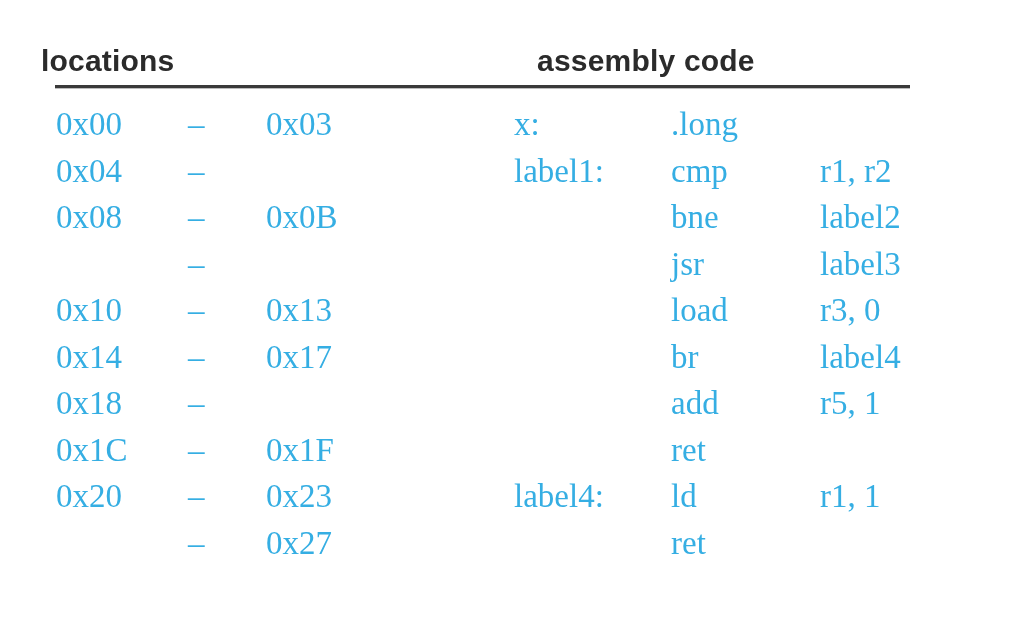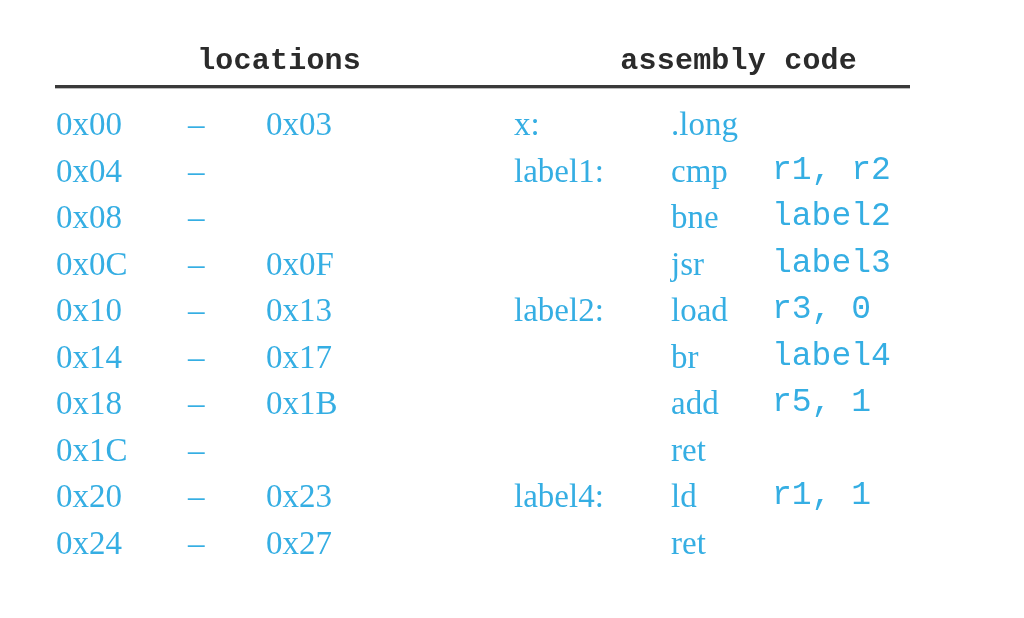--- a/index.html
+++ b/index.html
@@ -20,28 +20,28 @@
     position: relative;
     width: 1024px;
     height: 618px;
     background: #ffffff;
   }
 
   
   .col-header {
     position: absolute;
     top: 44px;
-    font-family: Liberation Mono, monospace;
+    font-family: Liberation Sans, sans-serif;
     font-weight: bold;
     font-size: 30px;
     line-height: 34px;
     letter-spacing: 0.2px;
     color: #2b2b2b;
     white-space: nowrap;
-    text-align: right;
+    text-align: left;
   }
   #header-locations {
     left: 41px;
     width: 320px;
   }
   #header-assembly {
     left: 537px;
     width: 320px;
   }
 
@@ -75,21 +75,21 @@
     line-height: 40px;
     color: #35aee3;
     white-space: pre;
   }
 
   .cell-addr-start { left: 56px;  }
   .cell-dash       { left: 188px; }
   .cell-addr-end   { left: 266px; }
   .cell-label      { left: 514px; }
   .cell-mnemonic   { left: 671px; }
-  .cell-operands   { left: 772px; font-family: Liberation Mono, monospace; }
+  .cell-operands   { left: 820px; }
 </style>
 </head>
 <body>
 
 <div id="figure">
 
   <div class="col-header" id="header-locations">locations</div>
 
   <div class="col-header" id="header-assembly">assembly code</div>
 
@@ -106,66 +106,63 @@
       <div class="table-row">
         <div class="cell cell-addr-start">0x04</div>
         <div class="cell cell-dash">–</div>
         <div class="cell cell-label">label1:</div>
         <div class="cell cell-mnemonic">cmp</div>
         <div class="cell cell-operands">r1, r2</div>
       </div>
       <div class="table-row">
         <div class="cell cell-addr-start">0x08</div>
         <div class="cell cell-dash">–</div>
+        <div class="cell cell-addr-end">0x0B</div>
         <div class="cell cell-mnemonic">bne</div>
         <div class="cell cell-operands">label2</div>
       </div>
       <div class="table-row">
-        <div class="cell cell-addr-start">0x0C</div>
         <div class="cell cell-dash">–</div>
-        <div class="cell cell-addr-end">0x0F</div>
         <div class="cell cell-mnemonic">jsr</div>
         <div class="cell cell-operands">label3</div>
       </div>
       <div class="table-row">
         <div class="cell cell-addr-start">0x10</div>
         <div class="cell cell-dash">–</div>
         <div class="cell cell-addr-end">0x13</div>
-        <div class="cell cell-label">label2:</div>
         <div class="cell cell-mnemonic">load</div>
         <div class="cell cell-operands">r3, 0</div>
       </div>
       <div class="table-row">
         <div class="cell cell-addr-start">0x14</div>
         <div class="cell cell-dash">–</div>
         <div class="cell cell-addr-end">0x17</div>
         <div class="cell cell-mnemonic">br</div>
         <div class="cell cell-operands">label4</div>
       </div>
       <div class="table-row">
         <div class="cell cell-addr-start">0x18</div>
         <div class="cell cell-dash">–</div>
-        <div class="cell cell-addr-end">0x1B</div>
         <div class="cell cell-mnemonic">add</div>
         <div class="cell cell-operands">r5, 1</div>
       </div>
       <div class="table-row">
         <div class="cell cell-addr-start">0x1C</div>
         <div class="cell cell-dash">–</div>
+        <div class="cell cell-addr-end">0x1F</div>
         <div class="cell cell-mnemonic">ret</div>
       </div>
       <div class="table-row">
         <div class="cell cell-addr-start">0x20</div>
         <div class="cell cell-dash">–</div>
         <div class="cell cell-addr-end">0x23</div>
         <div class="cell cell-label">label4:</div>
         <div class="cell cell-mnemonic">ld</div>
         <div class="cell cell-operands">r1, 1</div>
       </div>
       <div class="table-row">
-        <div class="cell cell-addr-start">0x24</div>
         <div class="cell cell-dash">–</div>
         <div class="cell cell-addr-end">0x27</div>
         <div class="cell cell-mnemonic">ret</div>
       </div>
     </div>
 
 </div>
 
 </body></html>

